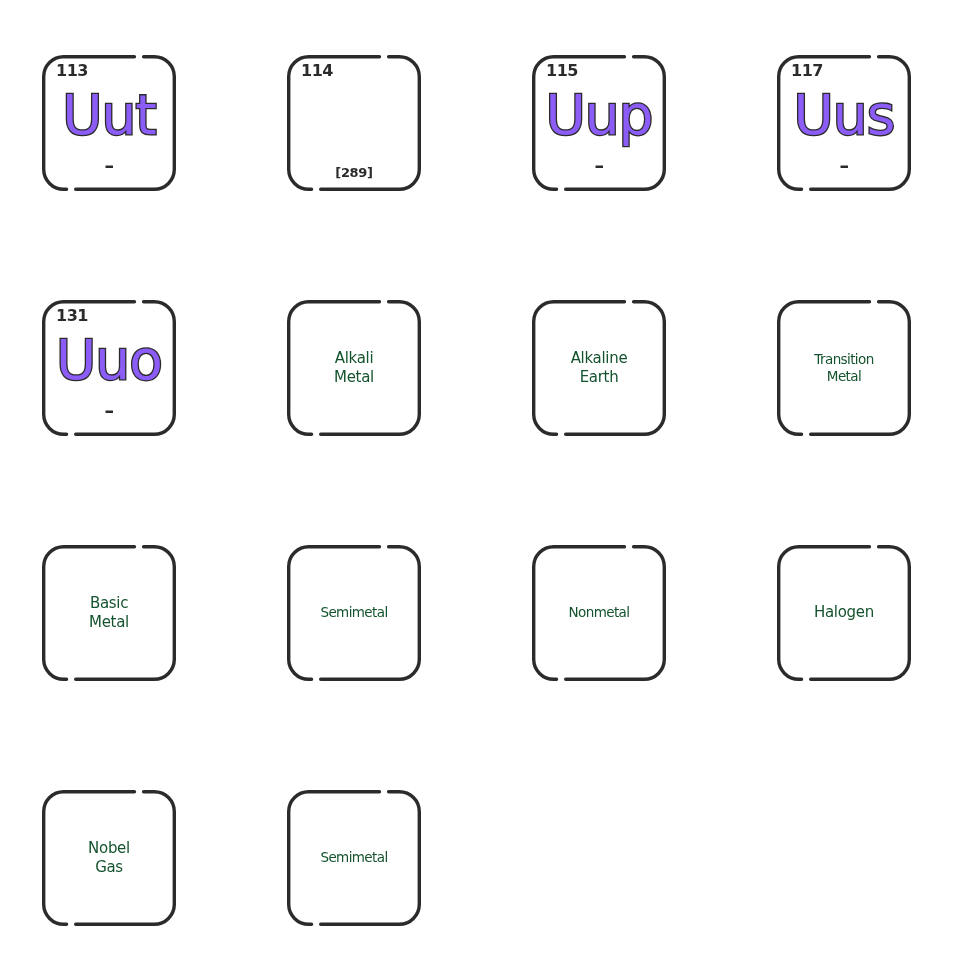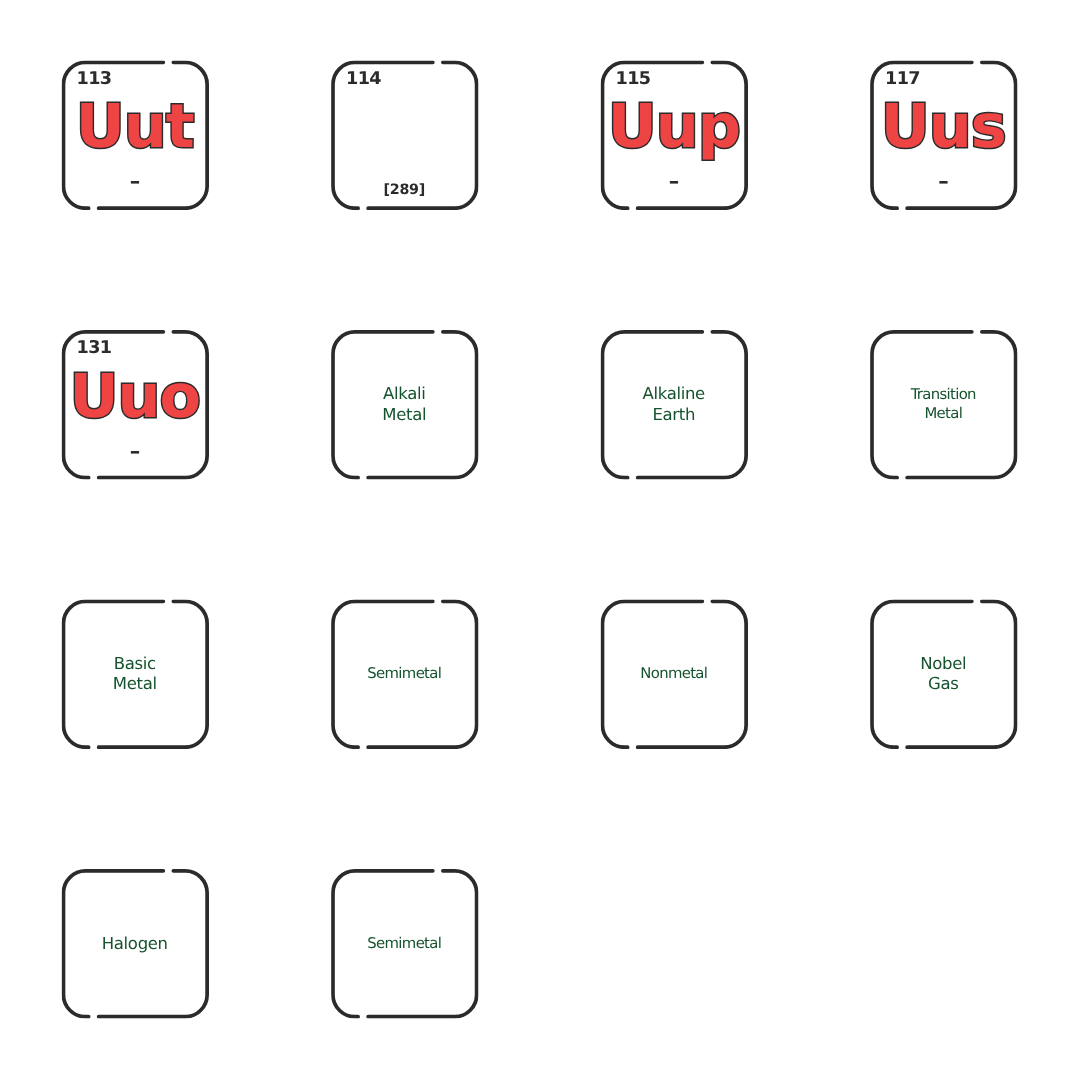--- a/index.html
+++ b/index.html
@@ -39,20 +39,21 @@
     position: relative;
     display: flex;
     align-items: center;
     justify-content: center;
   }
 
   .tile {
     position: relative;
     width: 134px;
     height: 136px;
+    padding-left: 27px;
   }
 
   .tile-frame {
     position: absolute;
     left: 0;
     top: 0;
     width: 134px;
     height: 136px;
     display: block;
   }
@@ -85,25 +86,25 @@
     top: 24px;
     height: 74px;
     display: flex;
     align-items: center;
     justify-content: center;
   }
 
   
   .symbol {
     font-family: "DejaVu Sans", sans-serif;
-    font-weight: 700;
+    font-weight: 400;
     font-size: 52px;
     line-height: 1;
     letter-spacing: -1px;
-    color: #ef4444;
+    color: #8b5cf6;
     -webkit-text-stroke: 2.6px #2b2b2b;
     paint-order: stroke fill;
     white-space: nowrap;
   }
   .symbol.sym-wide   { font-size: 55px; }
 
   .atomic-mass {
     position: absolute;
     left: 0;
     right: 0;
@@ -286,41 +287,41 @@
           </div>
         </div>
       </div>
       <div class="icon-cell">
         <div class="tile">
           <svg class="tile-frame" viewBox="0 0 134 136" width="134" height="136" xmlns="http://www.w3.org/2000/svg" aria-hidden="true">
             <path d="M 101.60900000000002 1.7 L 112.30000000000001 1.7 A 20 20 0 0 1 132.3 21.7 L 132.3 114.30000000000001 A 20 20 0 0 1 112.30000000000001 134.3 L 33.697 134.3" fill="none" stroke="#2b2b2b" stroke-width="3.4" stroke-linecap="round" stroke-linejoin="round"></path>
             <path d="M 24.555000000000003 134.3 L 21.7 134.3 A 20 20 0 0 1 1.7 114.30000000000001 L 1.7 21.7 A 20 20 0 0 1 21.7 1.7 L 92.46700000000001 1.7" fill="none" stroke="#2b2b2b" stroke-width="3.4" stroke-linecap="round" stroke-linejoin="round"></path>
           </svg>
           <div class="tile-content">
+            <div class="category-label ">Halogen</div>
+          </div>
+        </div>
+      </div>
+      <div class="icon-cell">
+        <div class="tile">
+          <svg class="tile-frame" viewBox="0 0 134 136" width="134" height="136" xmlns="http://www.w3.org/2000/svg" aria-hidden="true">
+            <path d="M 101.60900000000002 1.7 L 112.30000000000001 1.7 A 20 20 0 0 1 132.3 21.7 L 132.3 114.30000000000001 A 20 20 0 0 1 112.30000000000001 134.3 L 33.697 134.3" fill="none" stroke="#2b2b2b" stroke-width="3.4" stroke-linecap="round" stroke-linejoin="round"></path>
+            <path d="M 24.555000000000003 134.3 L 21.7 134.3 A 20 20 0 0 1 1.7 114.30000000000001 L 1.7 21.7 A 20 20 0 0 1 21.7 1.7 L 92.46700000000001 1.7" fill="none" stroke="#2b2b2b" stroke-width="3.4" stroke-linecap="round" stroke-linejoin="round"></path>
+          </svg>
+          <div class="tile-content">
             <div class="category-label ">Nobel
 Gas</div>
           </div>
         </div>
       </div>
       <div class="icon-cell">
         <div class="tile">
           <svg class="tile-frame" viewBox="0 0 134 136" width="134" height="136" xmlns="http://www.w3.org/2000/svg" aria-hidden="true">
             <path d="M 101.60900000000002 1.7 L 112.30000000000001 1.7 A 20 20 0 0 1 132.3 21.7 L 132.3 114.30000000000001 A 20 20 0 0 1 112.30000000000001 134.3 L 33.697 134.3" fill="none" stroke="#2b2b2b" stroke-width="3.4" stroke-linecap="round" stroke-linejoin="round"></path>
             <path d="M 24.555000000000003 134.3 L 21.7 134.3 A 20 20 0 0 1 1.7 114.30000000000001 L 1.7 21.7 A 20 20 0 0 1 21.7 1.7 L 92.46700000000001 1.7" fill="none" stroke="#2b2b2b" stroke-width="3.4" stroke-linecap="round" stroke-linejoin="round"></path>
           </svg>
           <div class="tile-content">
-            <div class="category-label ">Halogen</div>
-          </div>
-        </div>
-      </div>
-      <div class="icon-cell">
-        <div class="tile">
-          <svg class="tile-frame" viewBox="0 0 134 136" width="134" height="136" xmlns="http://www.w3.org/2000/svg" aria-hidden="true">
-            <path d="M 101.60900000000002 1.7 L 112.30000000000001 1.7 A 20 20 0 0 1 132.3 21.7 L 132.3 114.30000000000001 A 20 20 0 0 1 112.30000000000001 134.3 L 33.697 134.3" fill="none" stroke="#2b2b2b" stroke-width="3.4" stroke-linecap="round" stroke-linejoin="round"></path>
-            <path d="M 24.555000000000003 134.3 L 21.7 134.3 A 20 20 0 0 1 1.7 114.30000000000001 L 1.7 21.7 A 20 20 0 0 1 21.7 1.7 L 92.46700000000001 1.7" fill="none" stroke="#2b2b2b" stroke-width="3.4" stroke-linecap="round" stroke-linejoin="round"></path>
-          </svg>
-          <div class="tile-content">
             <div class="category-label cat-long">Semimetal</div>
           </div>
         </div>
       </div>
     </div>
 </div>
 
 </body></html>

